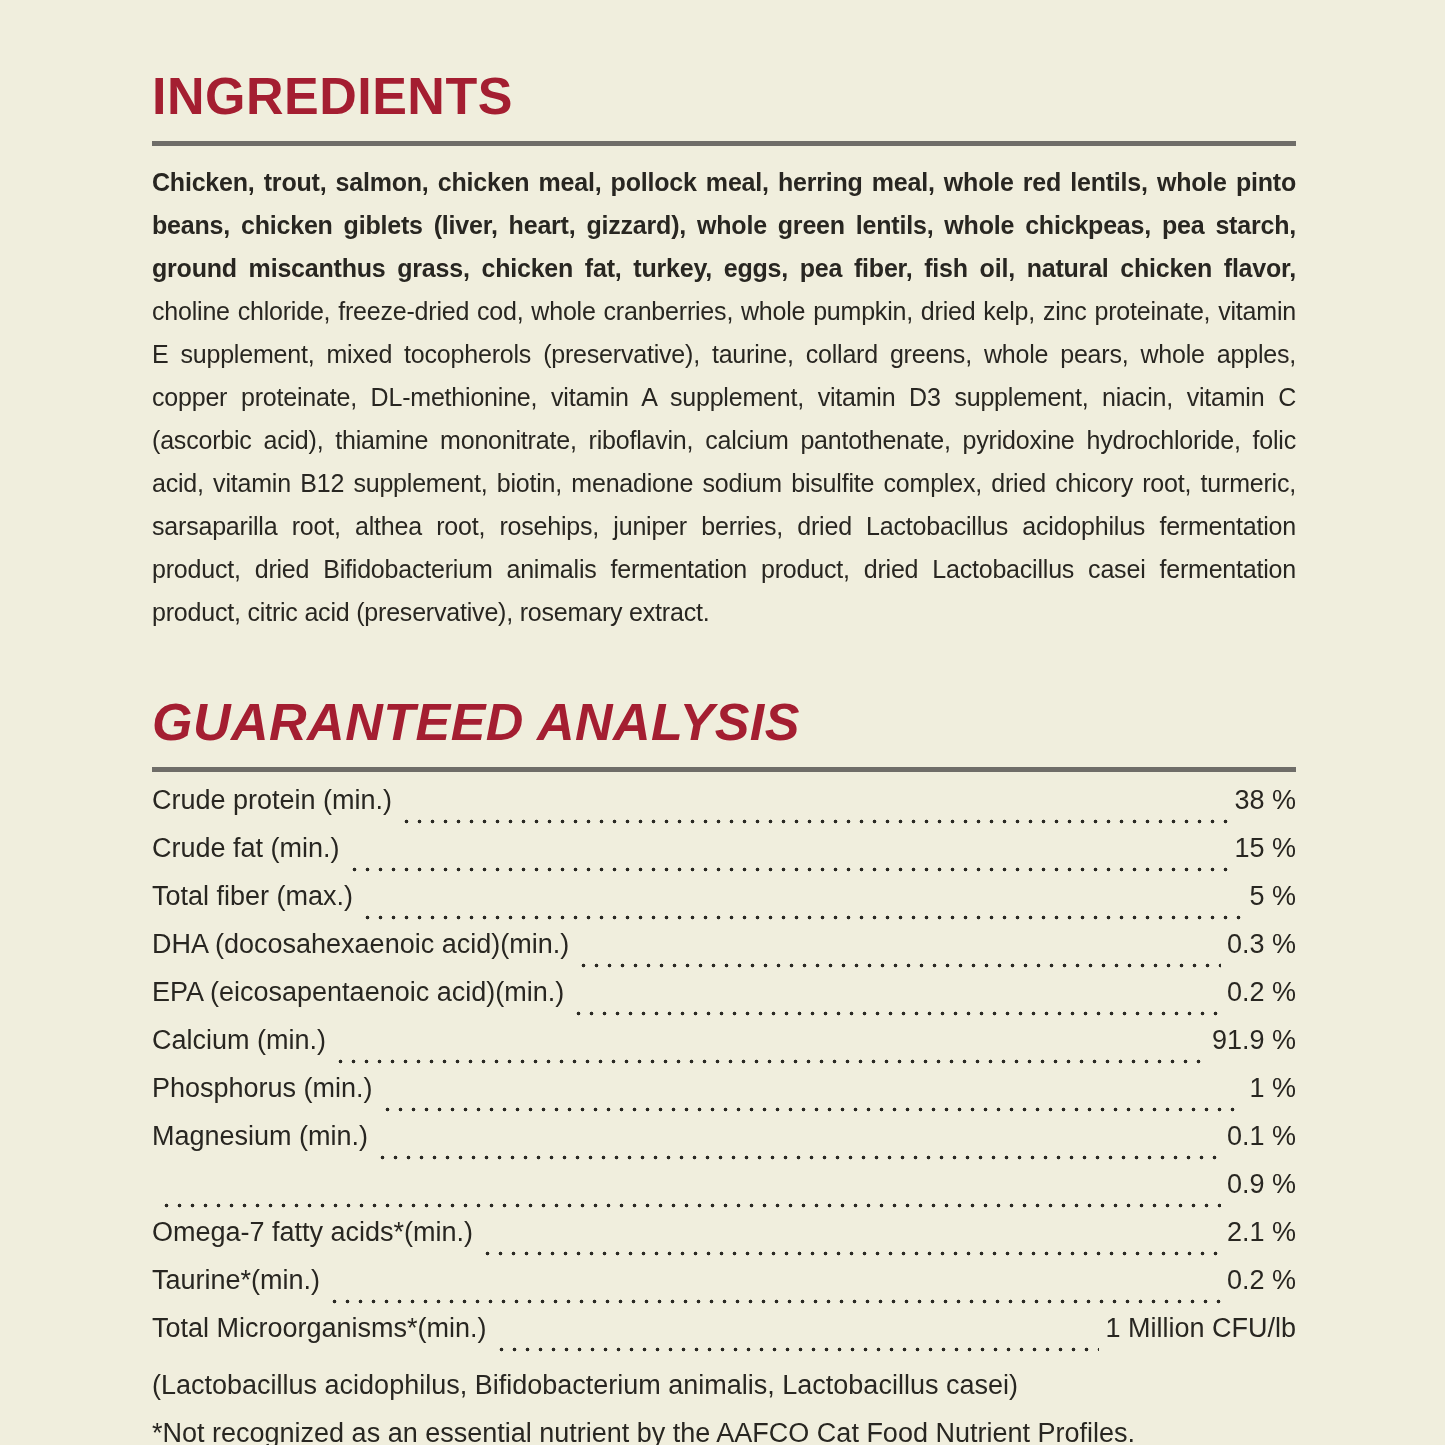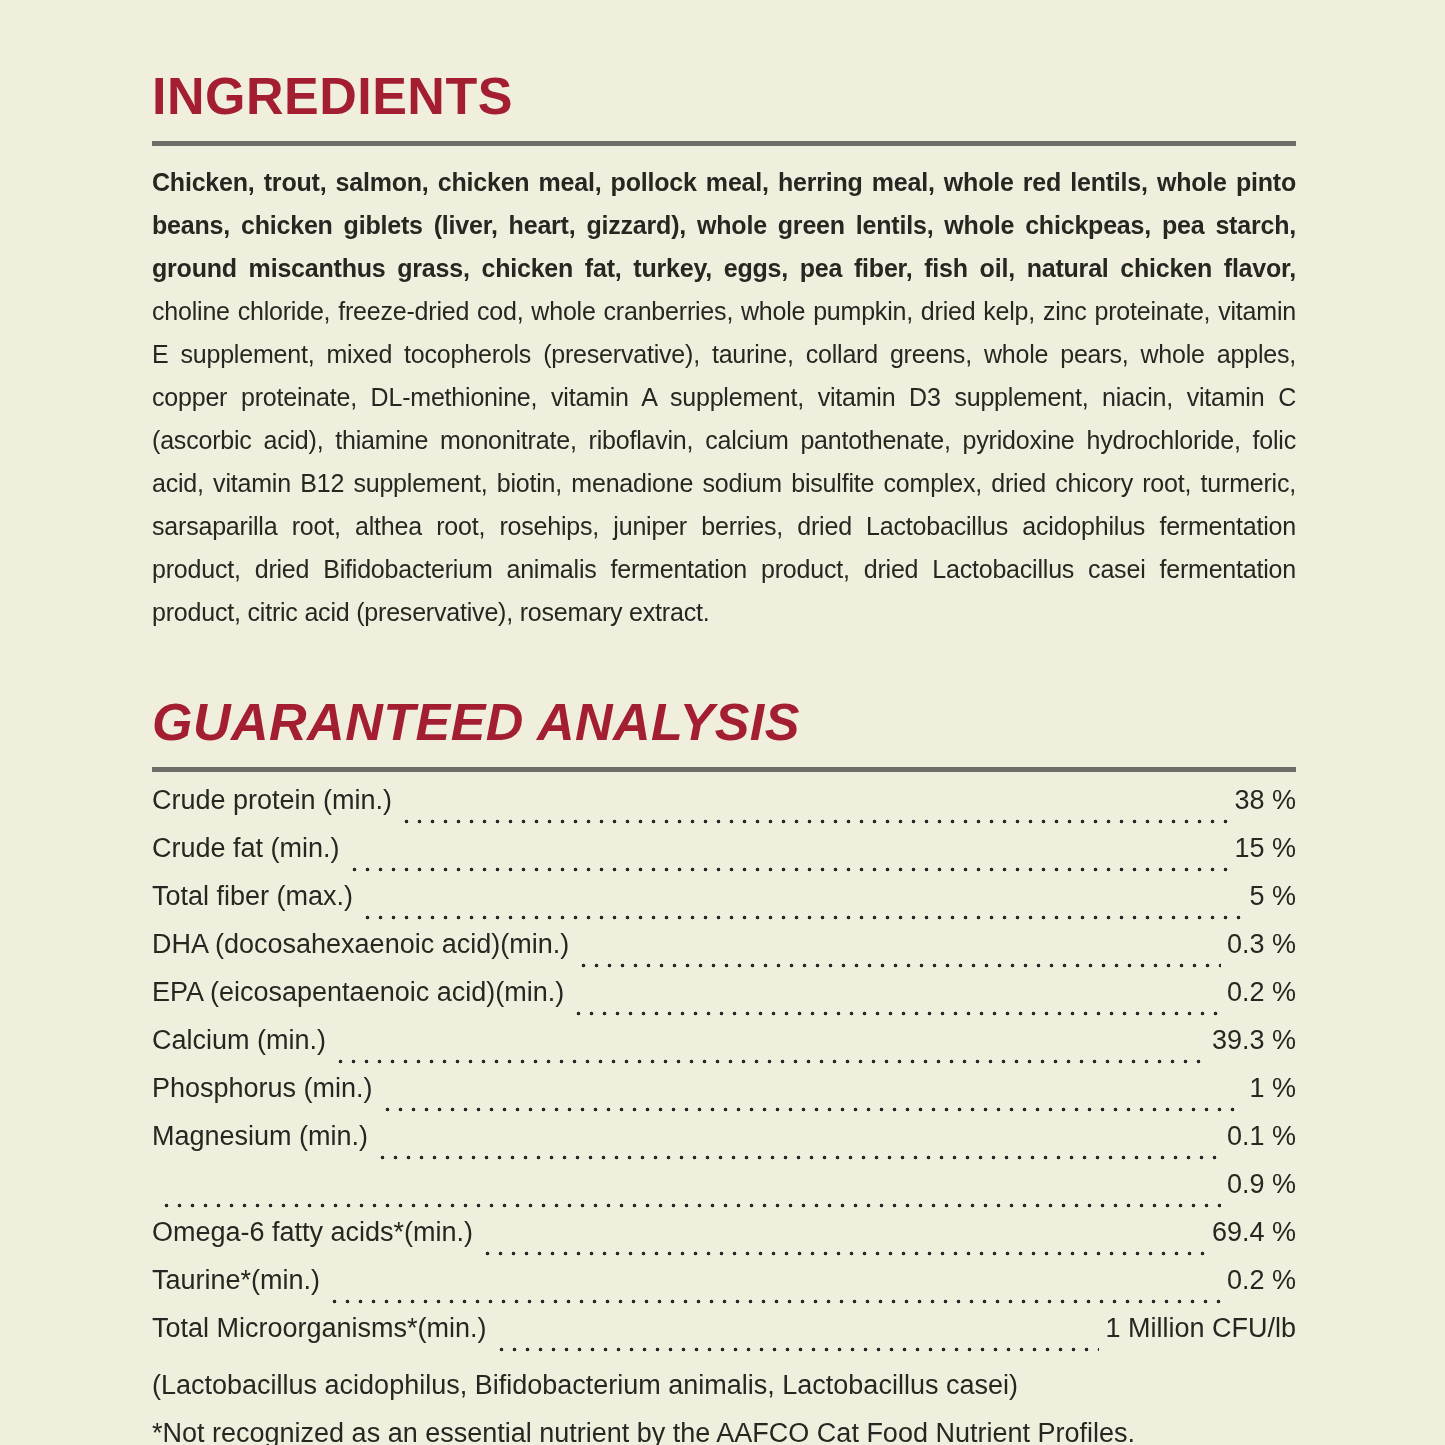--- a/index.html
+++ b/index.html
@@ -116,40 +116,40 @@
         <span class="row-value">0.3 %</span>
       </div>
         <div class="row">
         <span class="row-label">EPA (eicosapentaenoic acid)(min.)</span>
         <span class="leader"></span>
         <span class="row-value">0.2 %</span>
       </div>
         <div class="row">
         <span class="row-label">Calcium (min.)</span>
         <span class="leader"></span>
-        <span class="row-value">39.3 %</span>
+        <span class="row-value">91.9 %</span>
       </div>
         <div class="row">
         <span class="row-label">Phosphorus (min.)</span>
         <span class="leader"></span>
         <span class="row-value">1 %</span>
       </div>
         <div class="row">
         <span class="row-label">Magnesium (min.)</span>
         <span class="leader"></span>
         <span class="row-value">0.1 %</span>
       </div>
         <div class="row">
         <span class="leader"></span>
         <span class="row-value">0.9 %</span>
       </div>
         <div class="row">
-        <span class="row-label">Omega-6 fatty acids*(min.)</span>
+        <span class="row-label">Omega-7 fatty acids*(min.)</span>
         <span class="leader"></span>
-        <span class="row-value">69.4 %</span>
+        <span class="row-value">2.1 %</span>
       </div>
         <div class="row">
         <span class="row-label">Taurine*(min.)</span>
         <span class="leader"></span>
         <span class="row-value">0.2 %</span>
       </div>
         <div class="row">
         <span class="row-label">Total Microorganisms*(min.)</span>
         <span class="leader"></span>
         <span class="row-value">1 Million CFU/lb</span>

